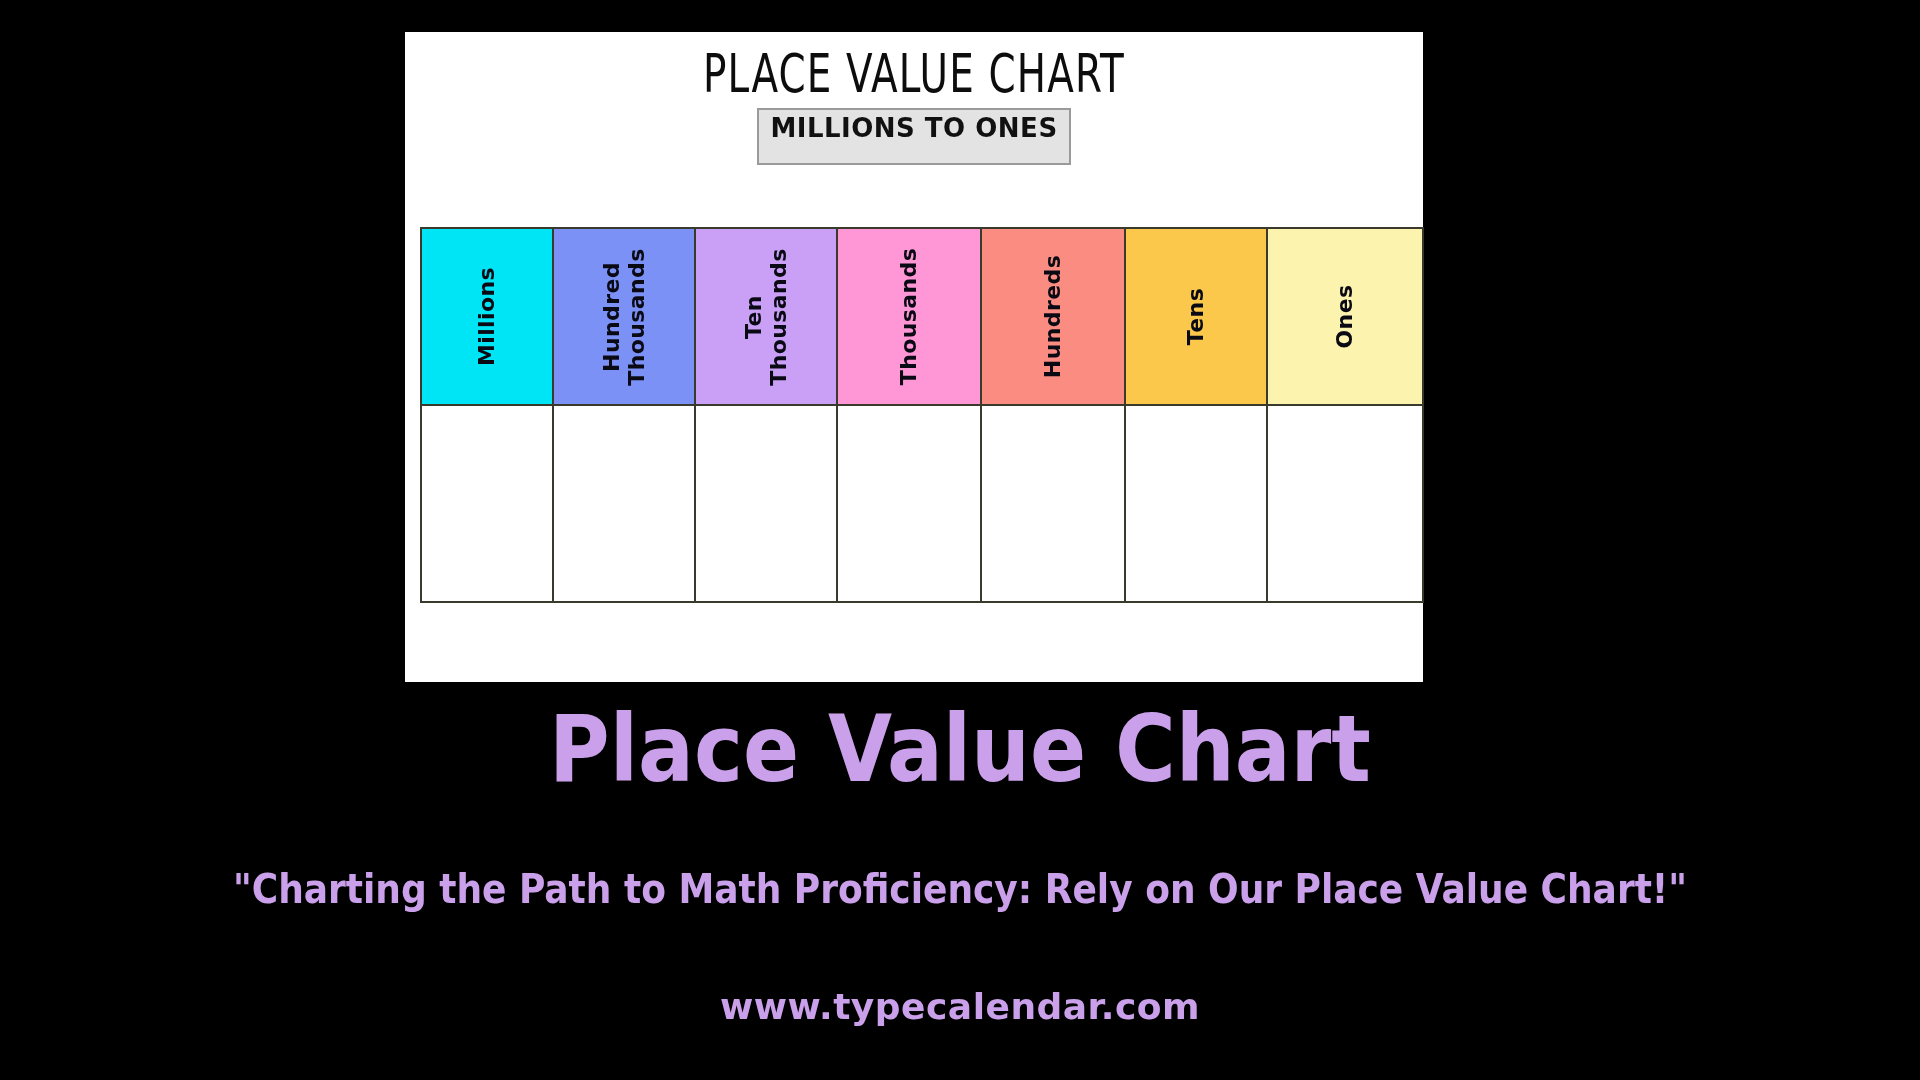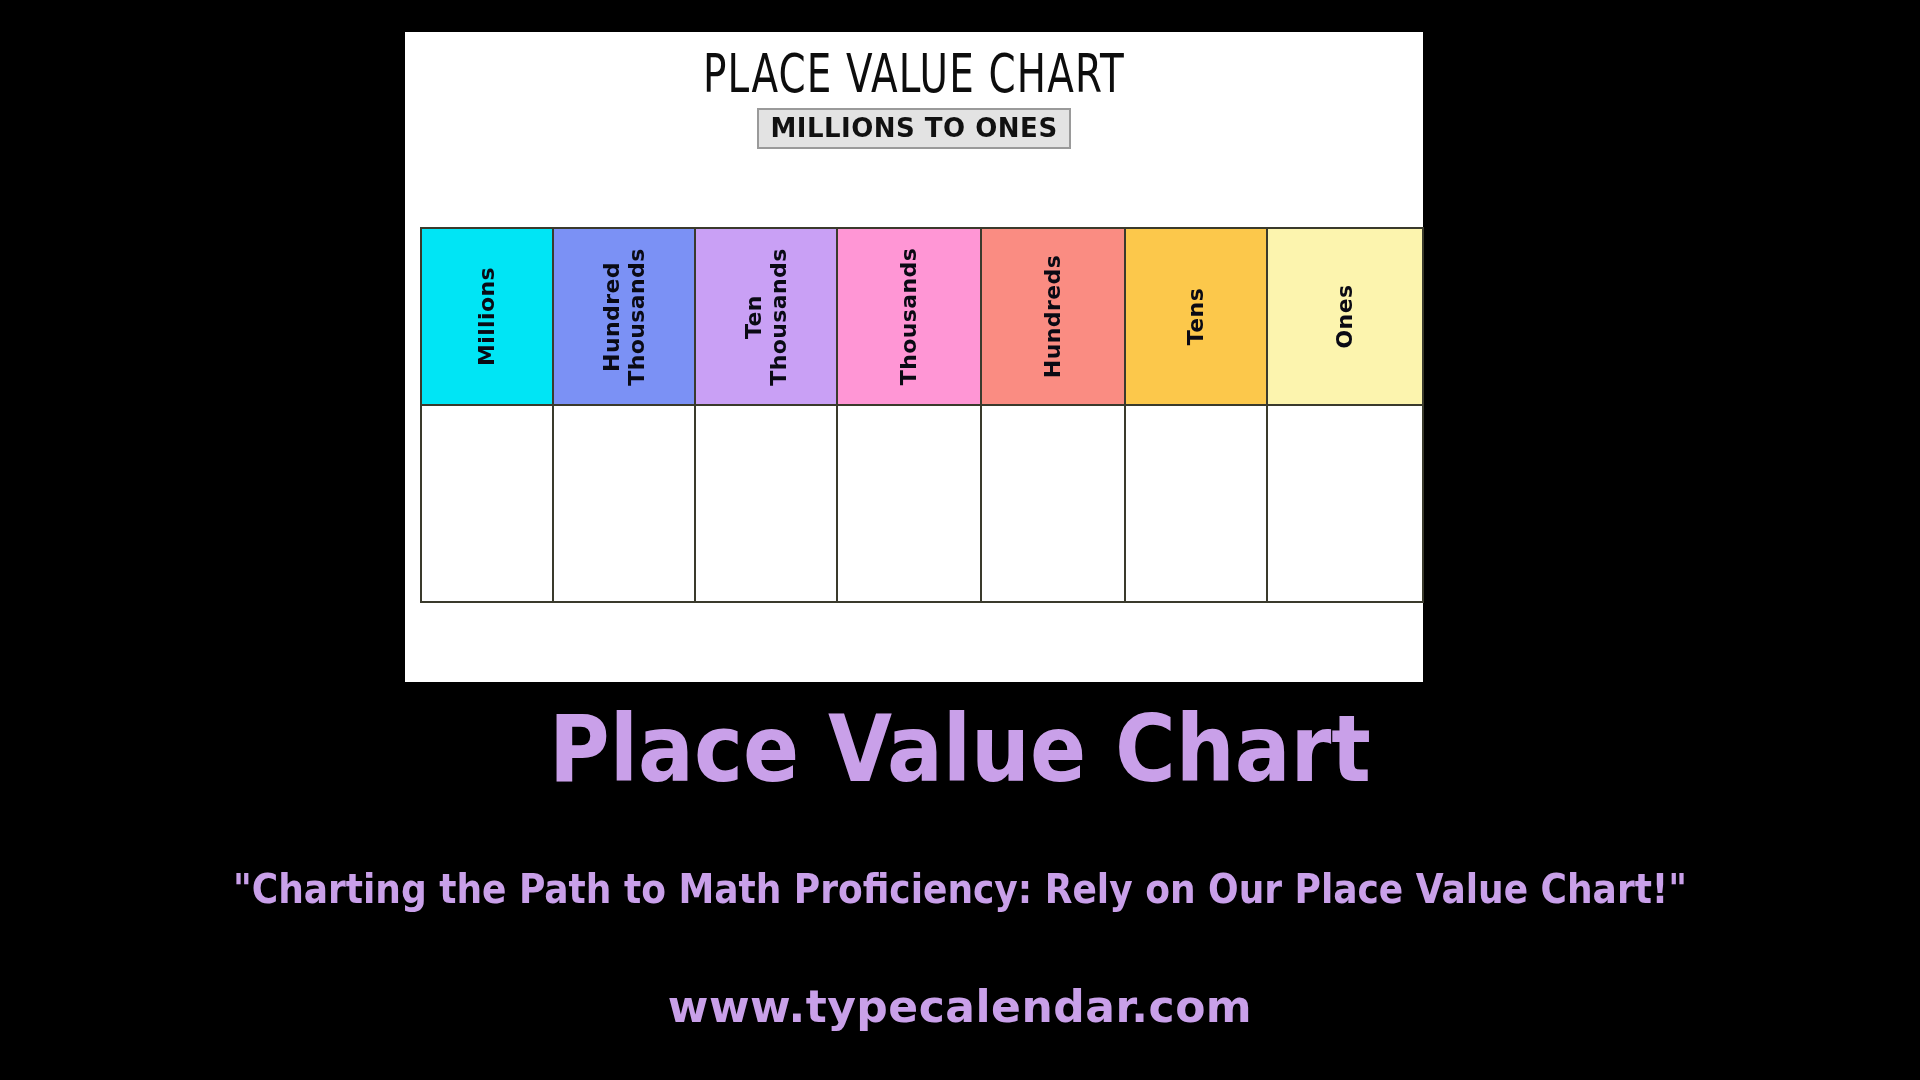--- a/index.html
+++ b/index.html
@@ -50,21 +50,21 @@
   }
   #chart-subtitle-wrap {
     margin-top: 4px;
     display: flex;
     justify-content: center;
   }
   #chart-subtitle {
     display: inline-block;
     background: #e3e3e3;
     border: 2px solid #9a9a9a;
-    padding: 3px 11px 4px 11px;
+    padding: 3px 11px 20px 11px;
     font-family: "DejaVu Sans", "Liberation Sans", sans-serif;
     font-size: 26px;
     line-height: 30px;
     font-weight: bold;
     letter-spacing: 0.5px;
     color: #111111;
     white-space: nowrap;
   }
 
   
@@ -132,21 +132,21 @@
     white-space: nowrap;
   }
   #poster-url {
     position: absolute;
     left: 0;
     top: 985px;
     width: 1920px;
     text-align: center;
     margin: 0;
     font-family: "DejaVu Sans", "Liberation Sans", sans-serif;
-    font-size: 44px;
+    font-size: 36px;
     line-height: 44px;
     font-weight: 600;
     letter-spacing: 0.5px;
     color: #c9a0e9;
     white-space: nowrap;
   }
 </style>
 </head>
 <body style="background-color: rgb(0, 0, 0);">
 

